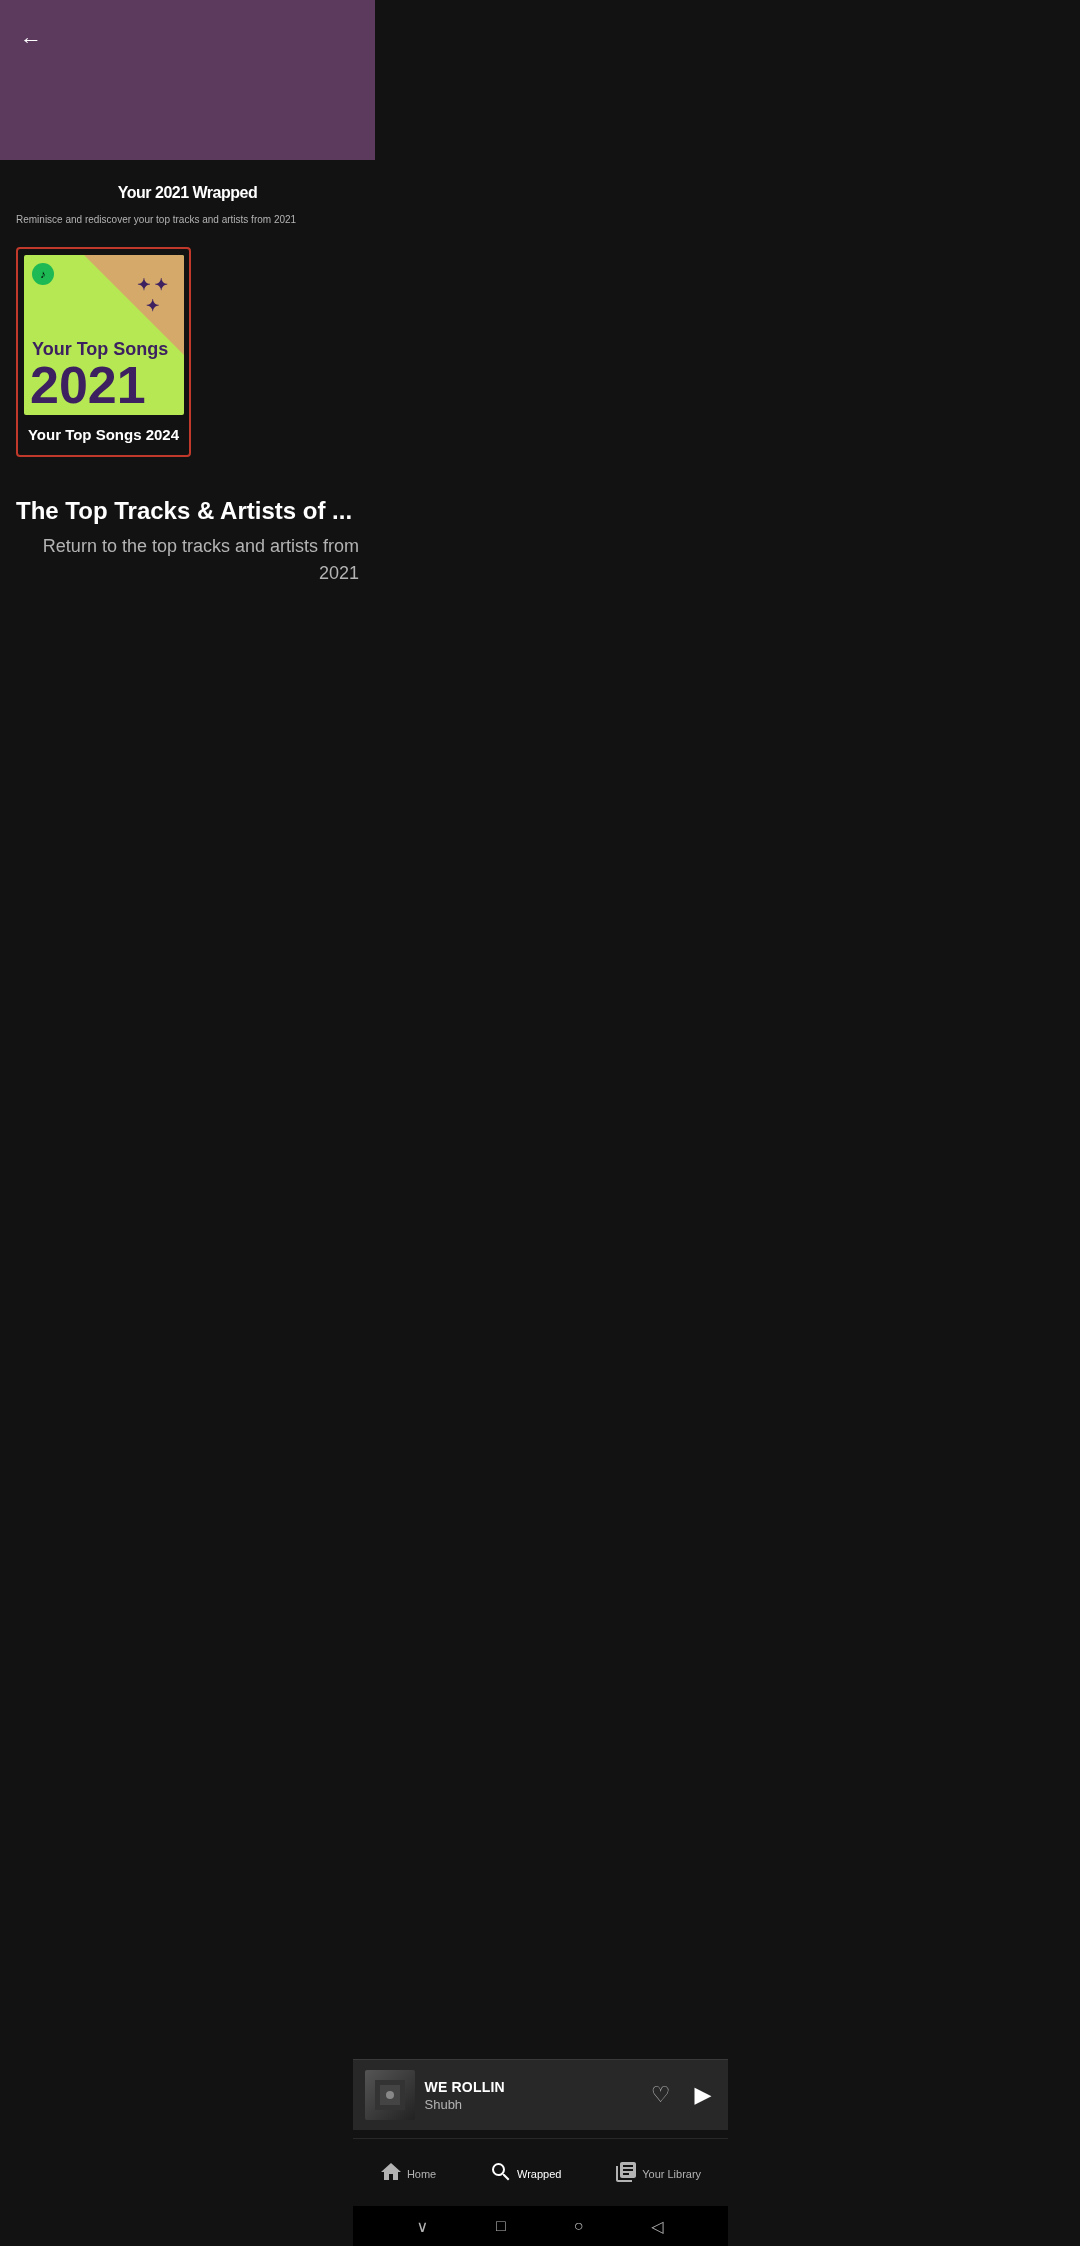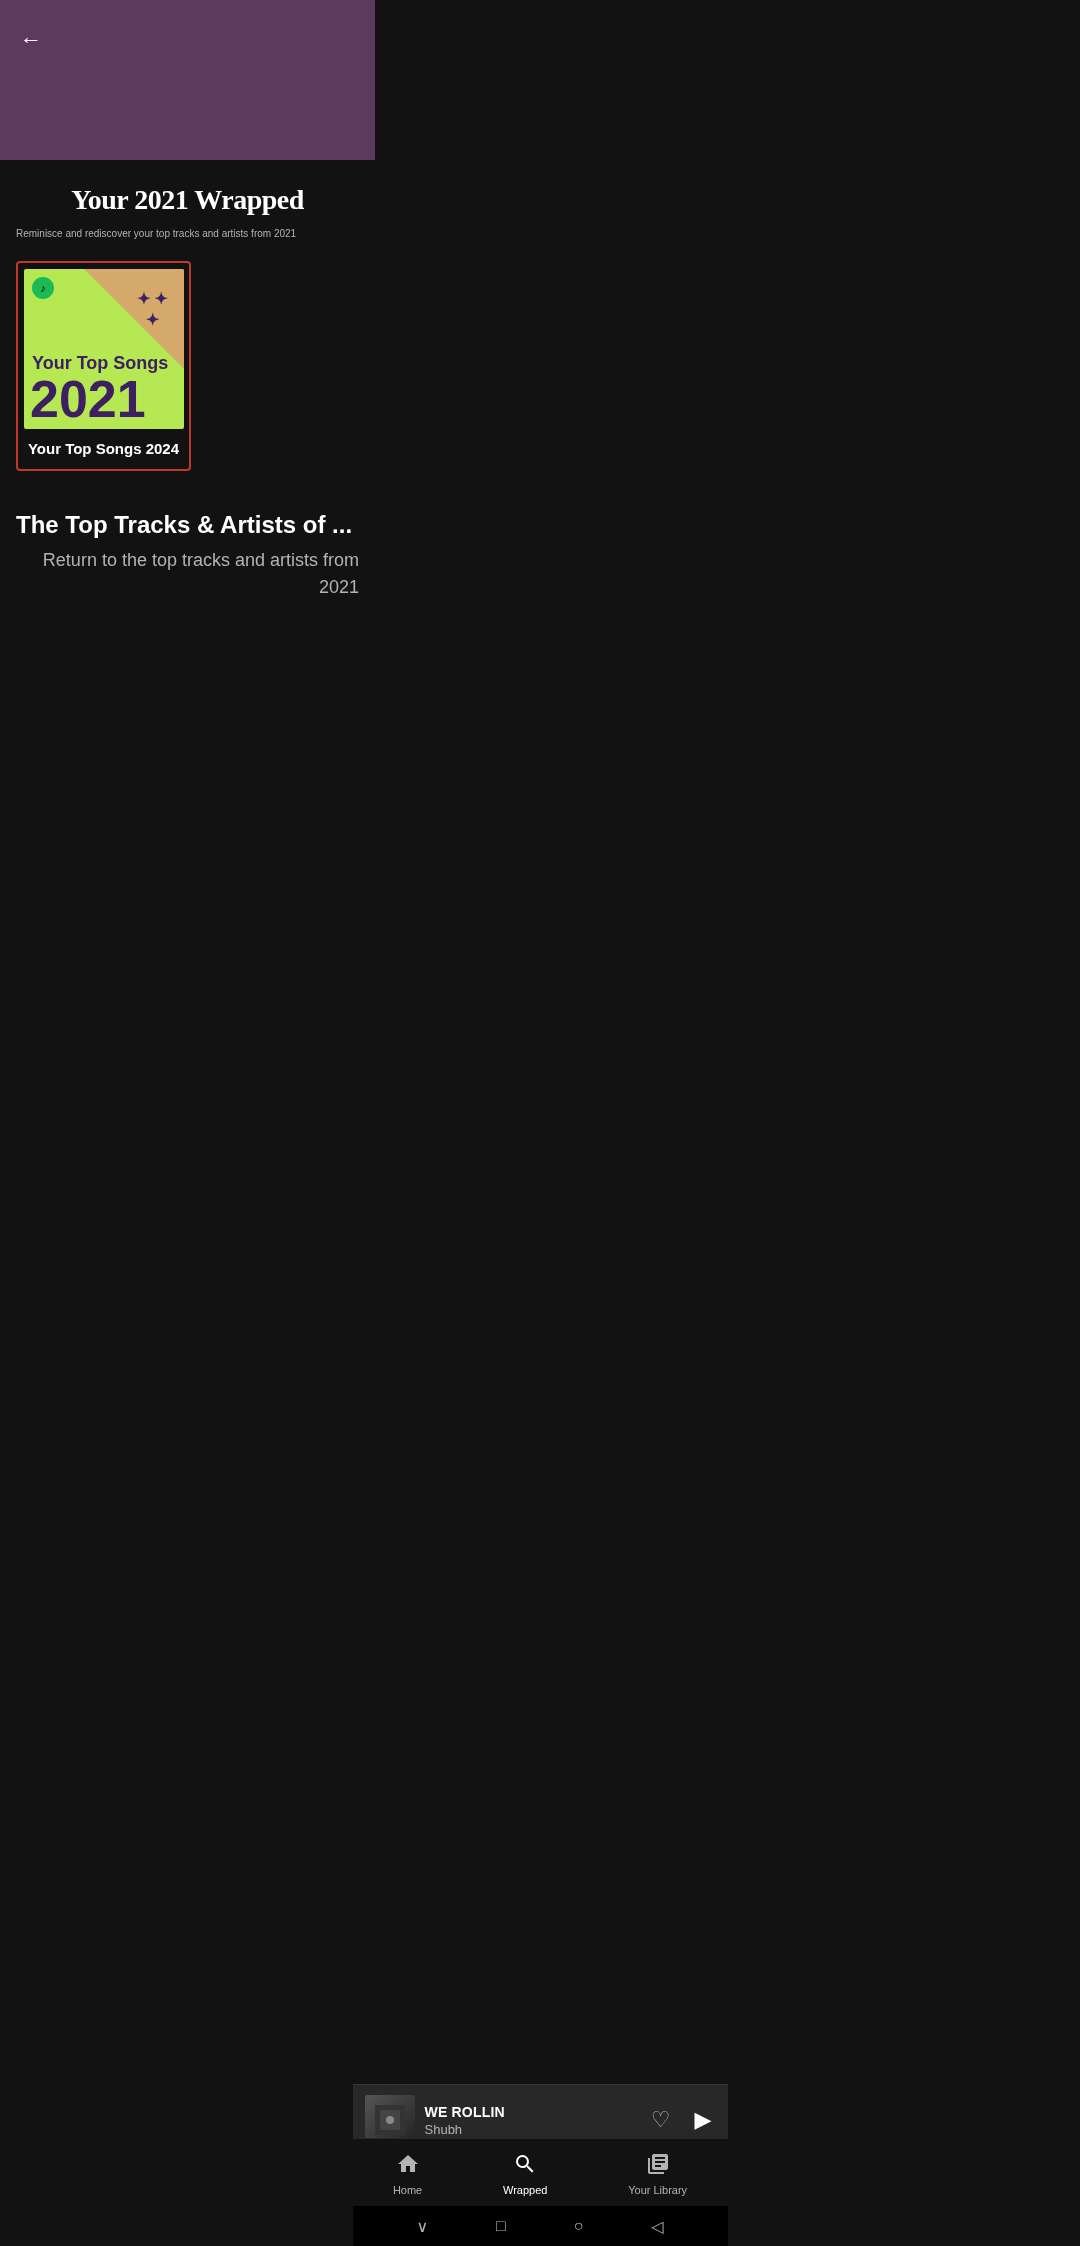--- a/index.html
+++ b/index.html
@@ -35,27 +35,26 @@
       padding: 4px;
     }
 
     
     .main-content {
       background: #121212;
       padding: 24px 16px 0 16px;
     }
 
     .section-title {
-      font-size: 28px;
+      font-size: 16px;
       font-weight: 800;
       color: #fff;
       text-align: center;
       margin-bottom: 10px;
       letter-spacing: -0.5px;
-      font-family: Liberation Serif, serif;
     }
 
     .section-subtitle {
       font-size: 10px;
       color: #b3b3b3;
       text-align: left;
       margin-bottom: 20px;
       line-height: 1.5;
     }
 
@@ -246,21 +245,21 @@
       border-top: 1px solid #282828;
       display: flex;
       align-items: center;
       justify-content: space-around;
       padding: 10px 0 8px 0;
       height: 68px;
     }
 
     .nav-item {
       display: flex;
-      flex-direction: column;
+      flex-direction: row;
       align-items: center;
       gap: 4px;
       cursor: pointer;
       padding: 4px 16px;
       background: none;
       border: none;
       color: #b3b3b3;
       text-decoration: none;
     }
 
@@ -301,21 +300,21 @@
       color: #b3b3b3;
       font-size: 16px;
       padding: 4px;
       display: flex;
       align-items: center;
       justify-content: center;
     }
 
     
     .mini-player {
-      bottom: 91px;
+      bottom: 116px;
     }
 
     .bottom-nav {
       bottom: 40px;
     }
 
     .cover-stars {
       position: absolute;
       top: 20px;
       right: 16px;

